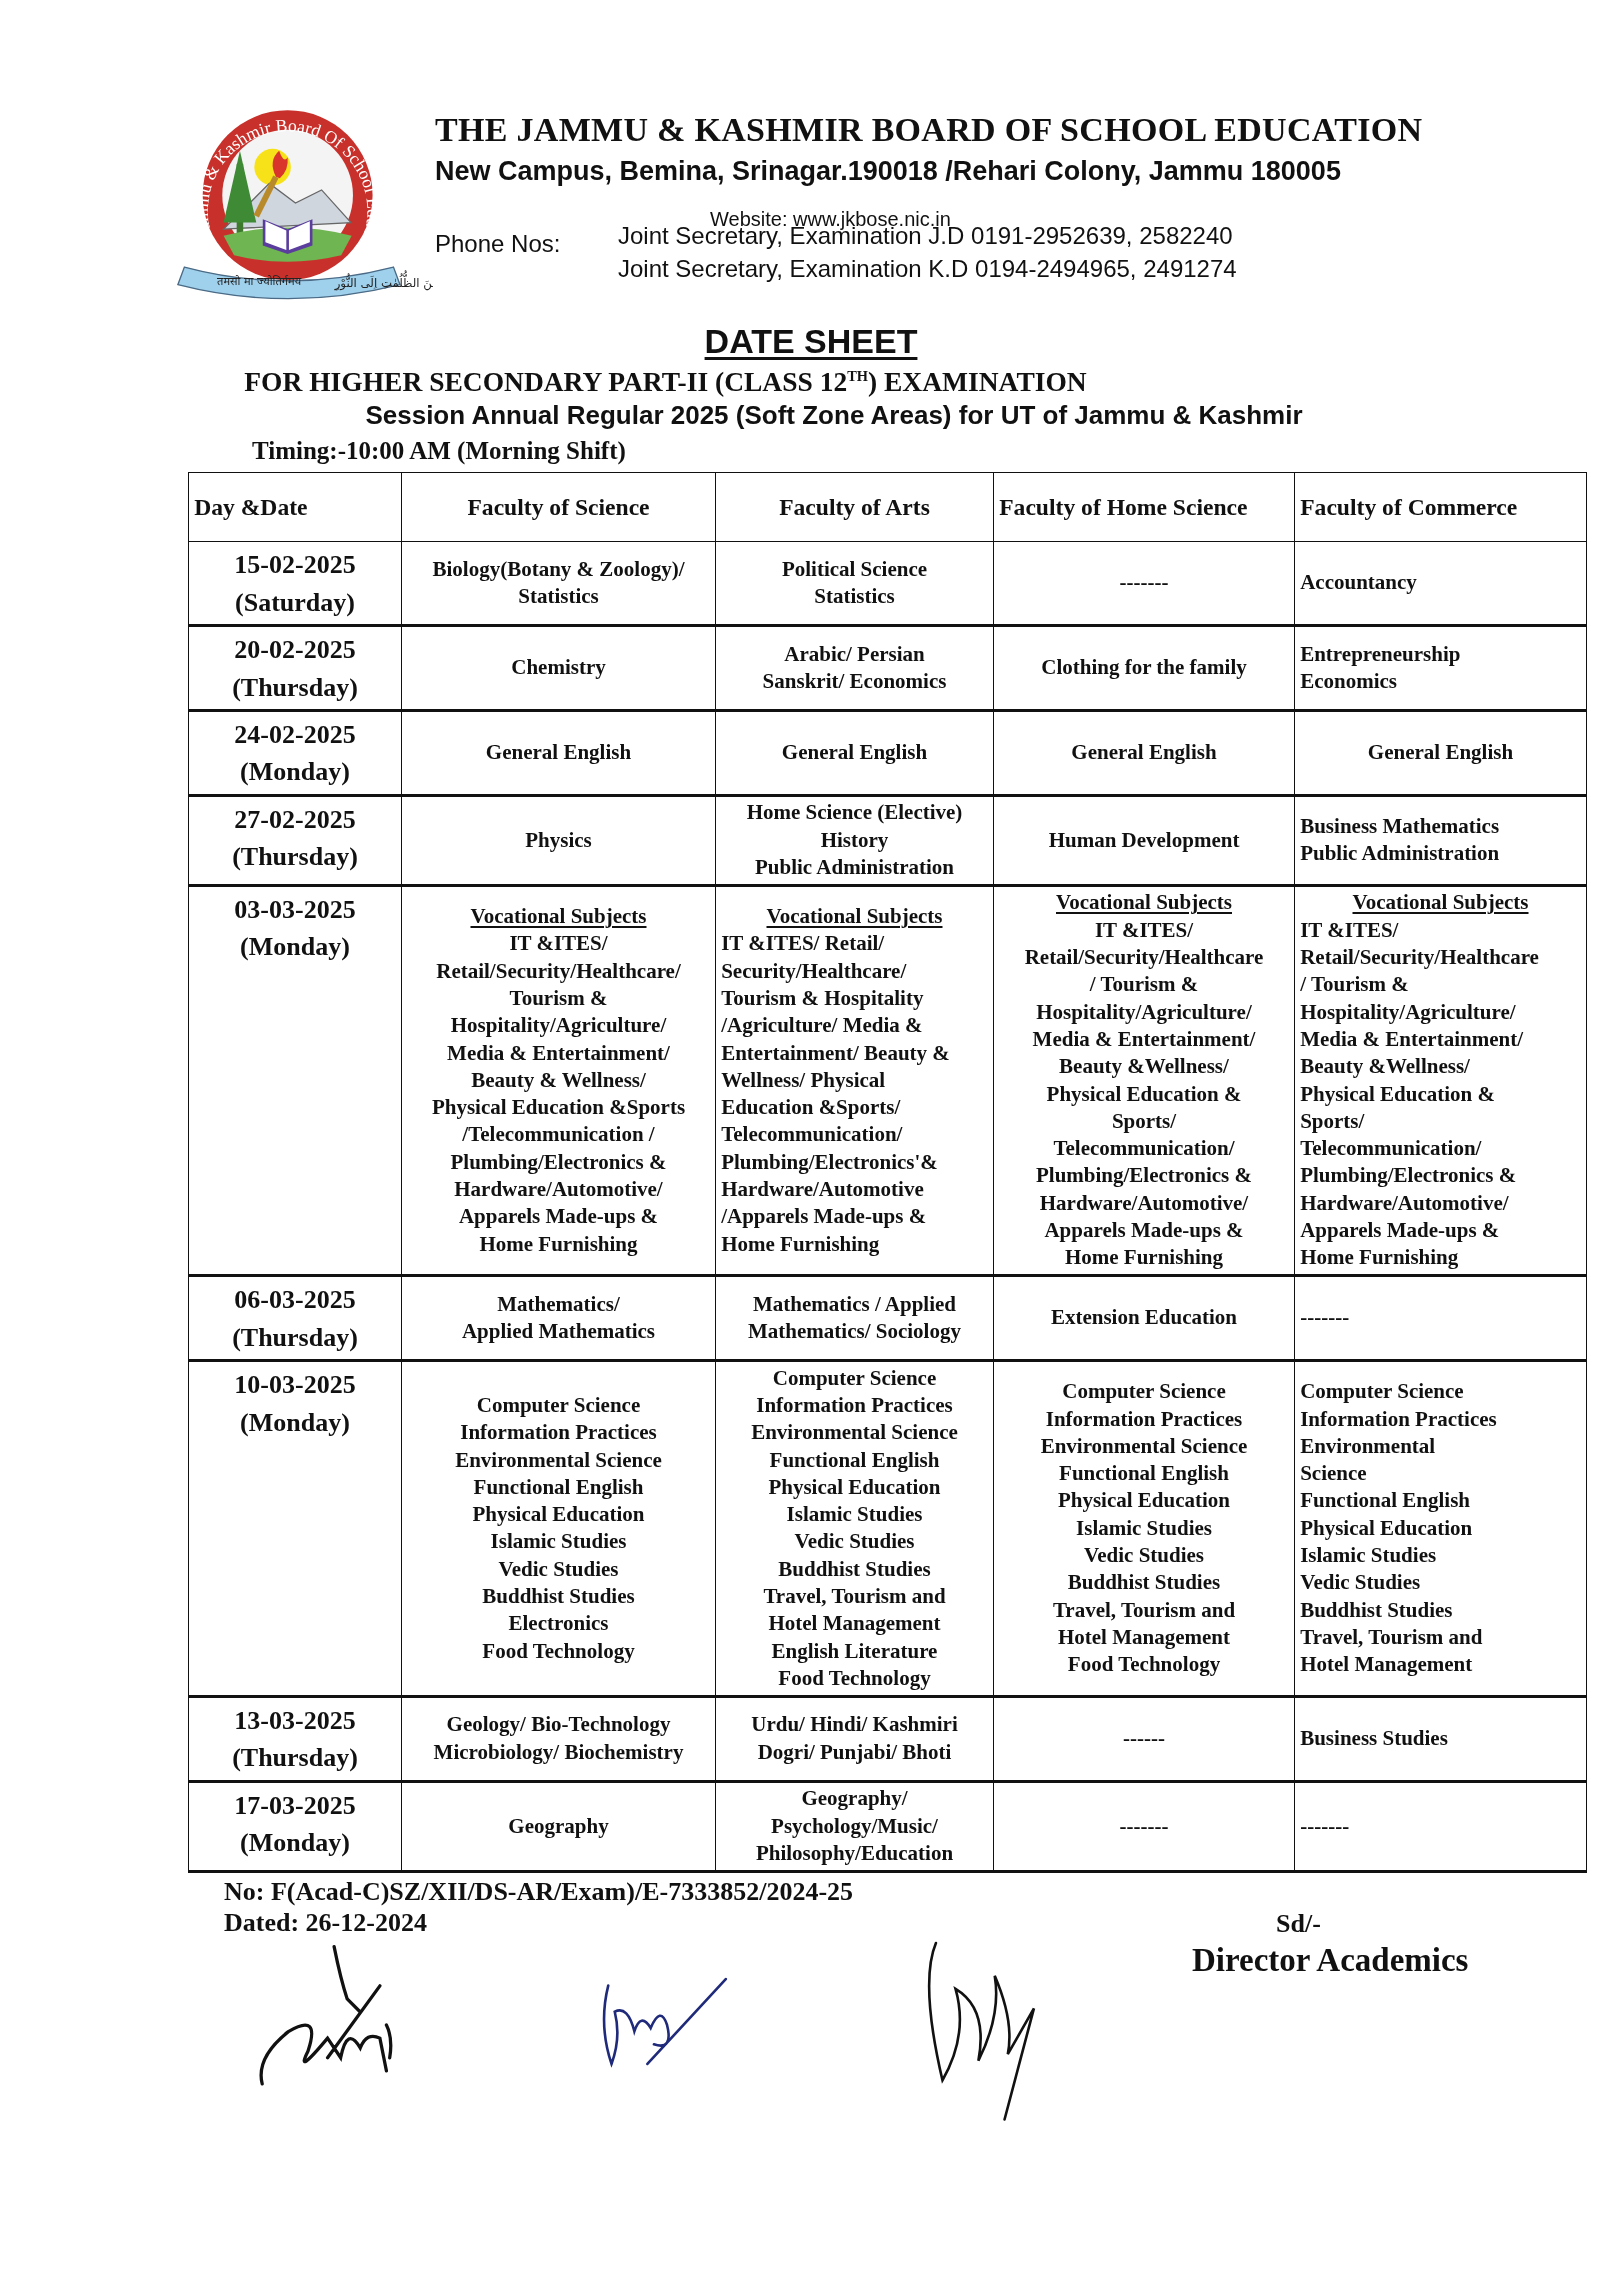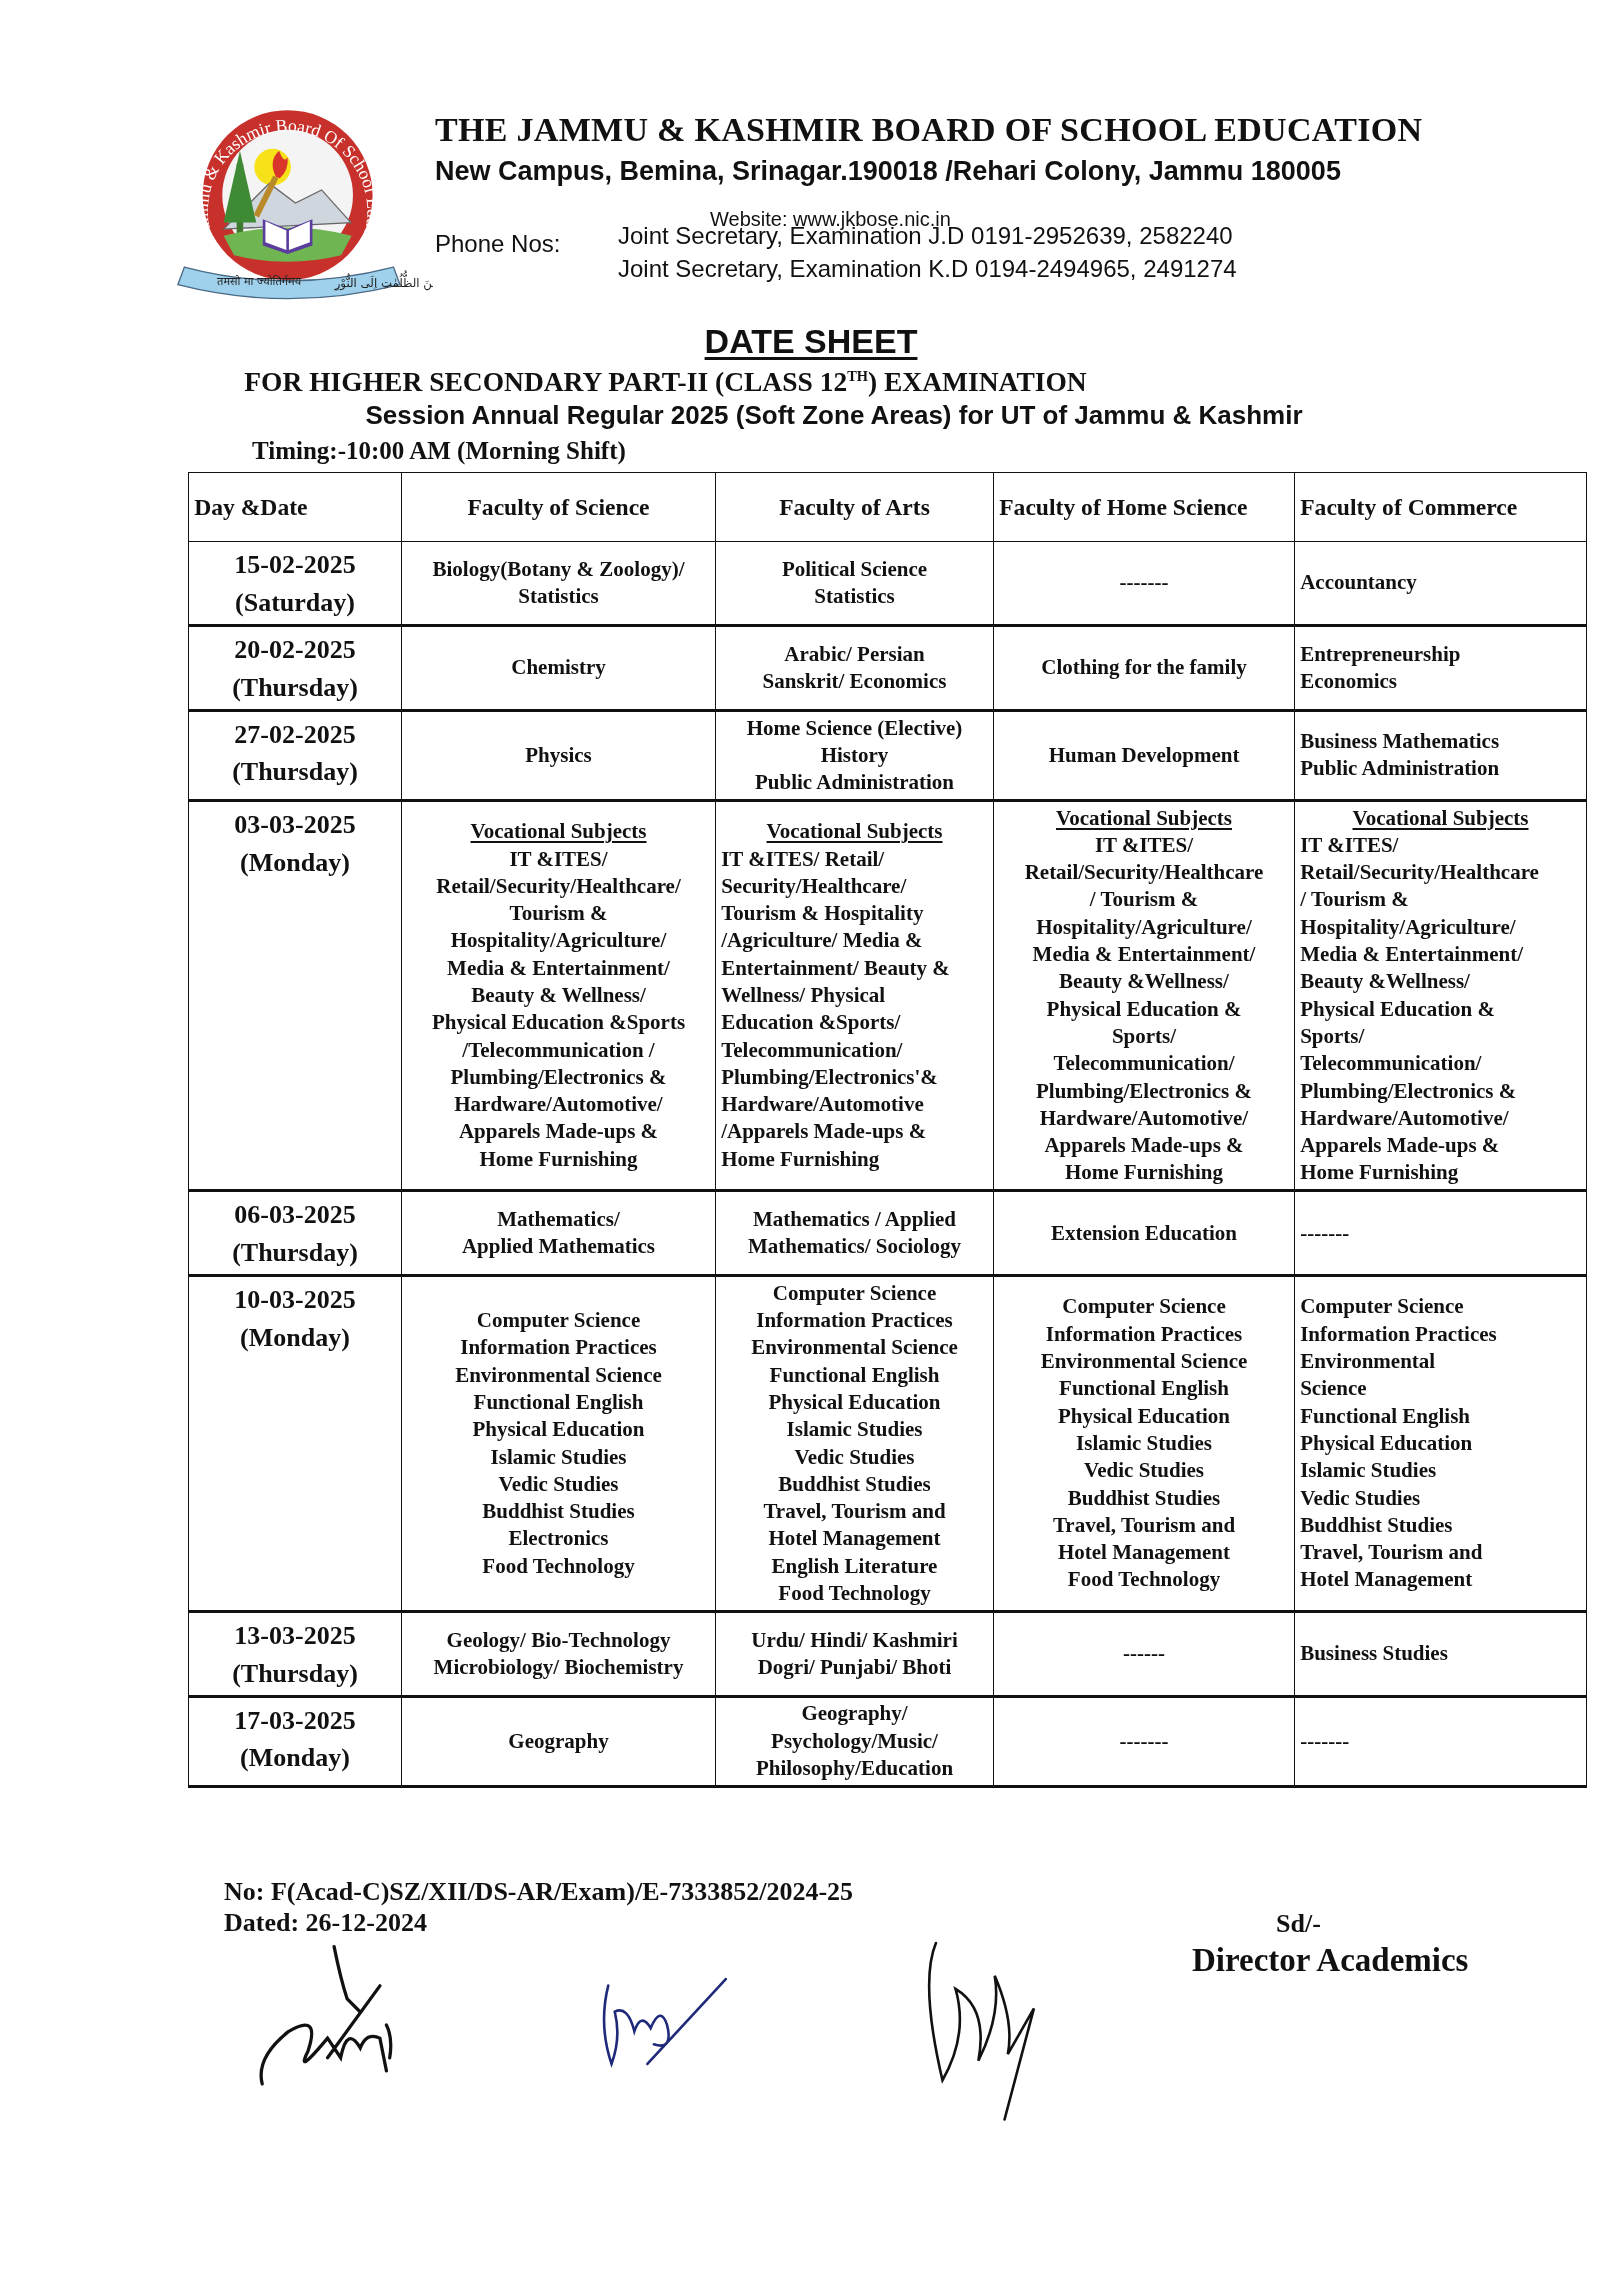--- a/index.html
+++ b/index.html
@@ -132,20 +132,38 @@
         <td>
           <span class="cell-line">Clothing for the family</span>
         </td>
         <td class="al">
           <span class="cell-line">Entrepreneurship</span>
           <span class="cell-line">Economics</span>
         </td>
       </tr>
       <tr class="row-thick">
         <td class="date">
+          <span class="cell-line">24-02-2025</span>
+          <span class="cell-line">(Monday)</span>
+        </td>
+        <td>
+          <span class="cell-line">General English</span>
+        </td>
+        <td>
+          <span class="cell-line">General English</span>
+        </td>
+        <td>
+          <span class="cell-line">General English</span>
+        </td>
+        <td>
+          <span class="cell-line">General English</span>
+        </td>
+      </tr>
+      <tr class="row-thick">
+        <td class="date">
           <span class="cell-line">27-02-2025</span>
           <span class="cell-line">(Thursday)</span>
         </td>
         <td>
           <span class="cell-line">Physics</span>
         </td>
         <td>
           <span class="cell-line">Home Science (Elective)</span>
           <span class="cell-line">History</span>
           <span class="cell-line">Public Administration</span>

